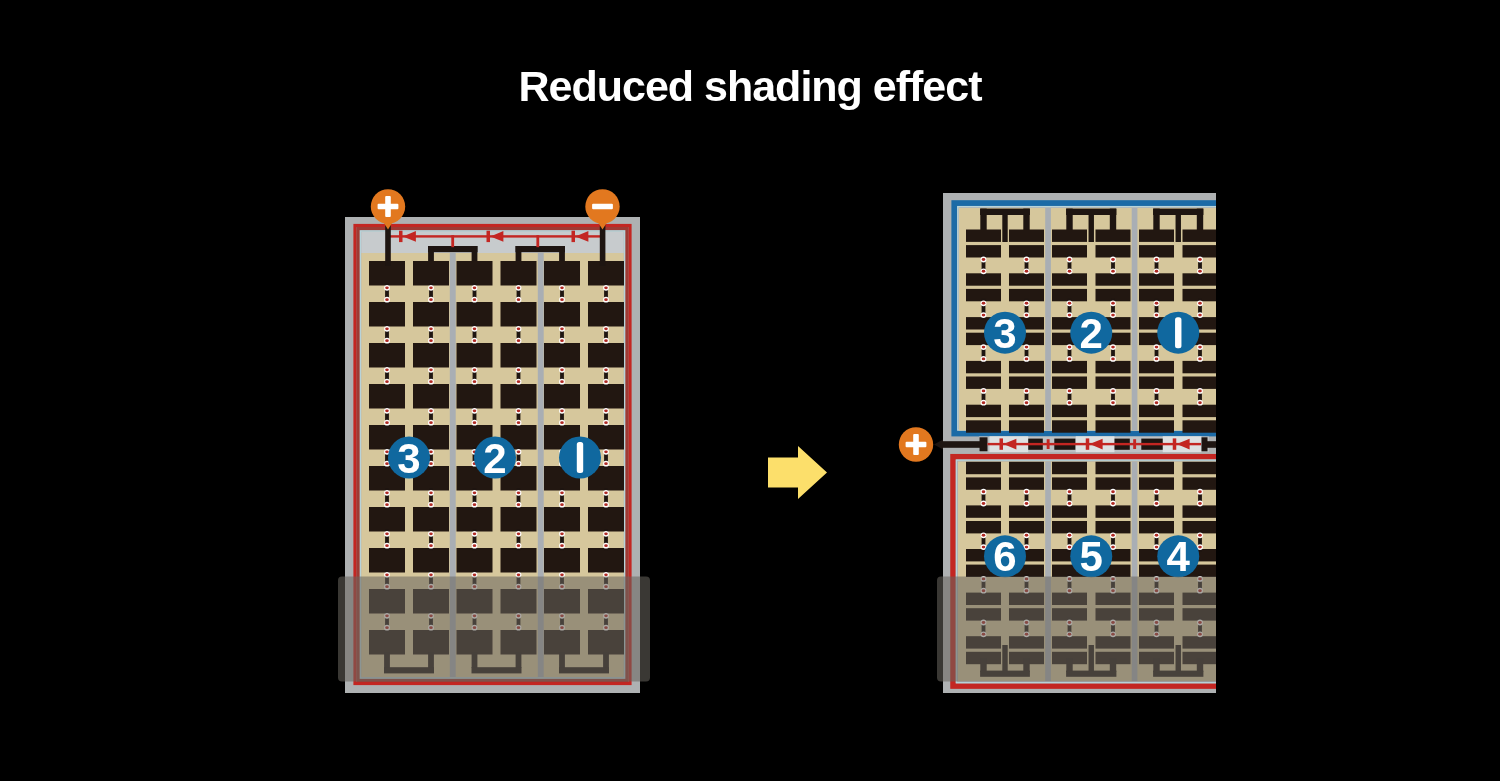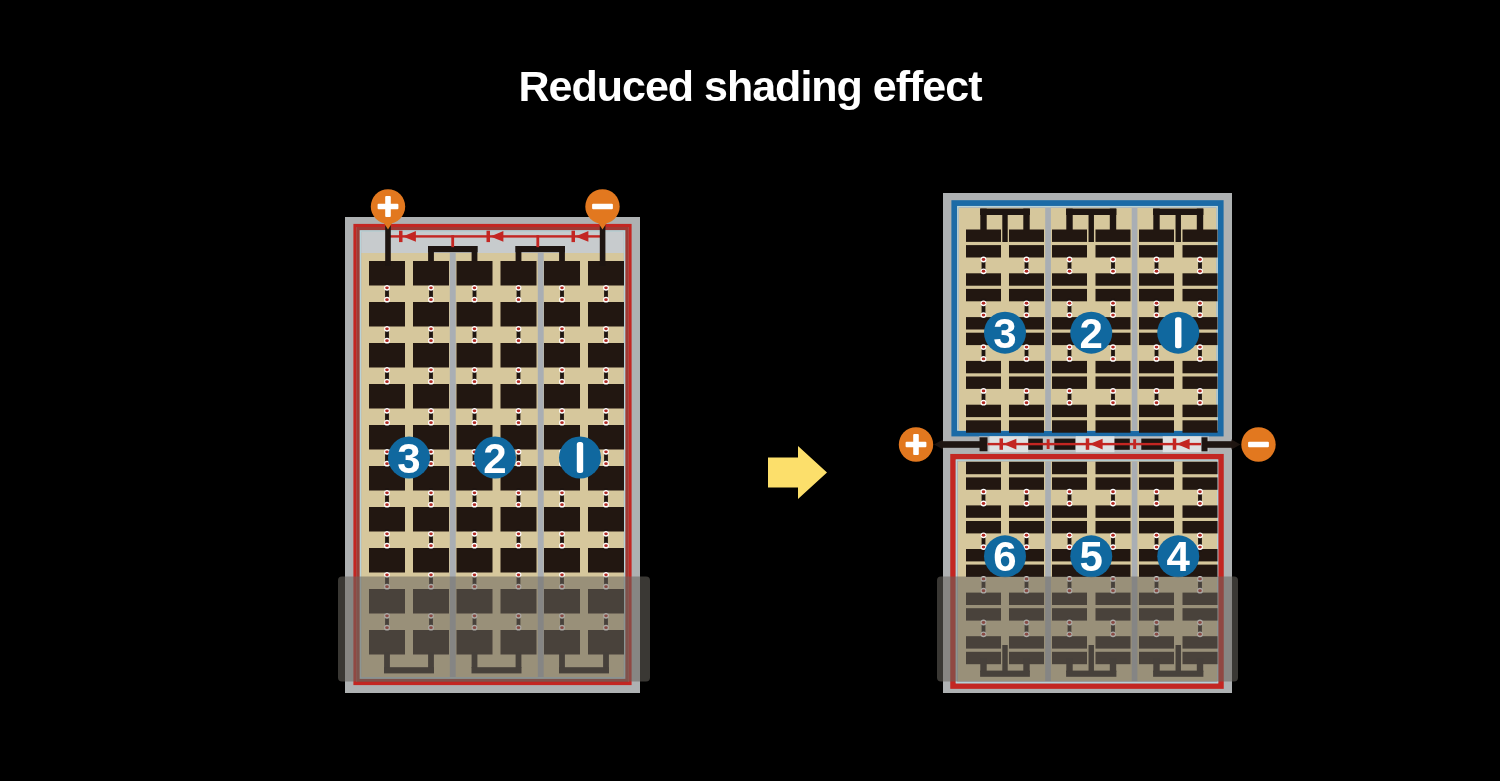--- a/index.html
+++ b/index.html
@@ -1,14 +1,14 @@
 <!DOCTYPE html>
 <html><head><meta charset="utf-8"><style>
 html,body{margin:0;padding:0;background:#000;}
-#stage{position:relative;width:1500px;height:781px;background:#000;overflow:hidden;}
+#stage{position:relative;width:1216px;height:781px;background:#000;overflow:hidden;}
 </style></head><body>
 <div id="stage"><svg width="1500" height="781" viewBox="0 0 1500 781" xmlns="http://www.w3.org/2000/svg">
 <defs>
         <g id="lk">
           <rect x="-1.9" y="-10.5" width="3.8" height="21" fill="#1e1511"></rect>
           <circle cx="0" cy="-5.9" r="2.9" fill="#ffffff"></circle>
           <ellipse cx="0" cy="-5.9" rx="1.8" ry="1.45" fill="#b02a24"></ellipse>
           <circle cx="0" cy="5.9" r="2.9" fill="#ffffff"></circle>
           <ellipse cx="0" cy="5.9" rx="1.8" ry="1.45" fill="#b02a24"></ellipse>
         </g>

